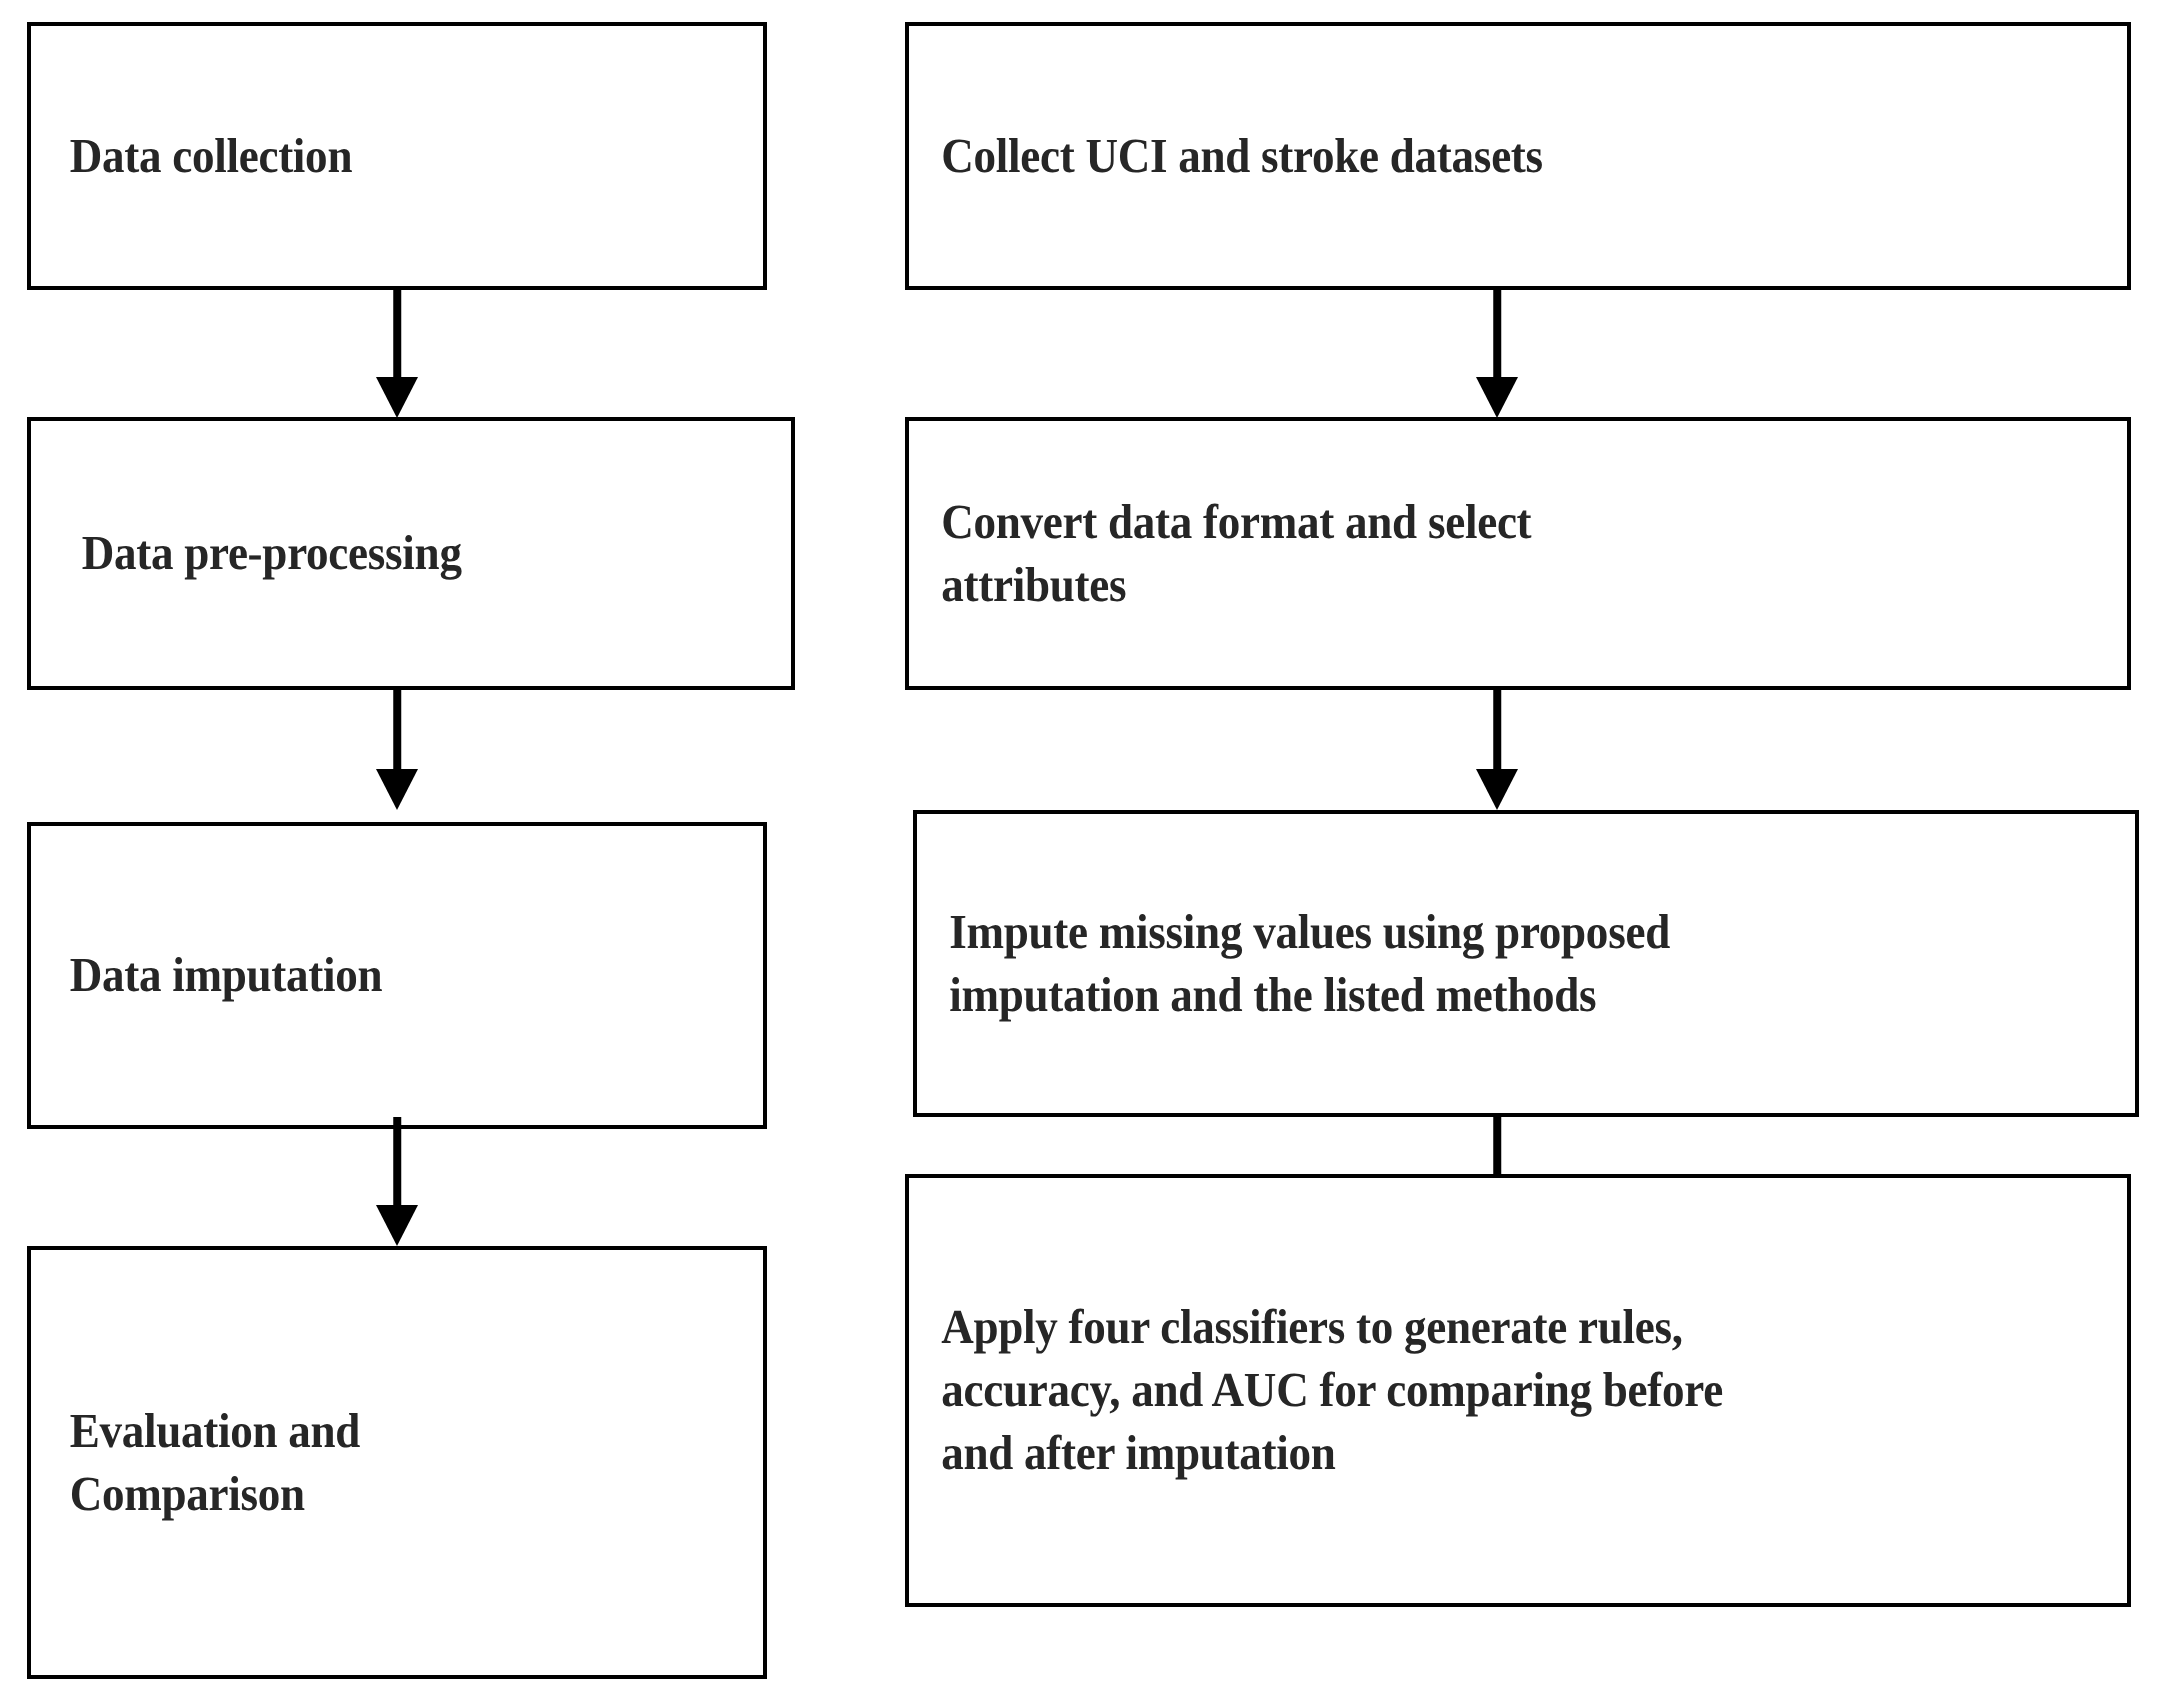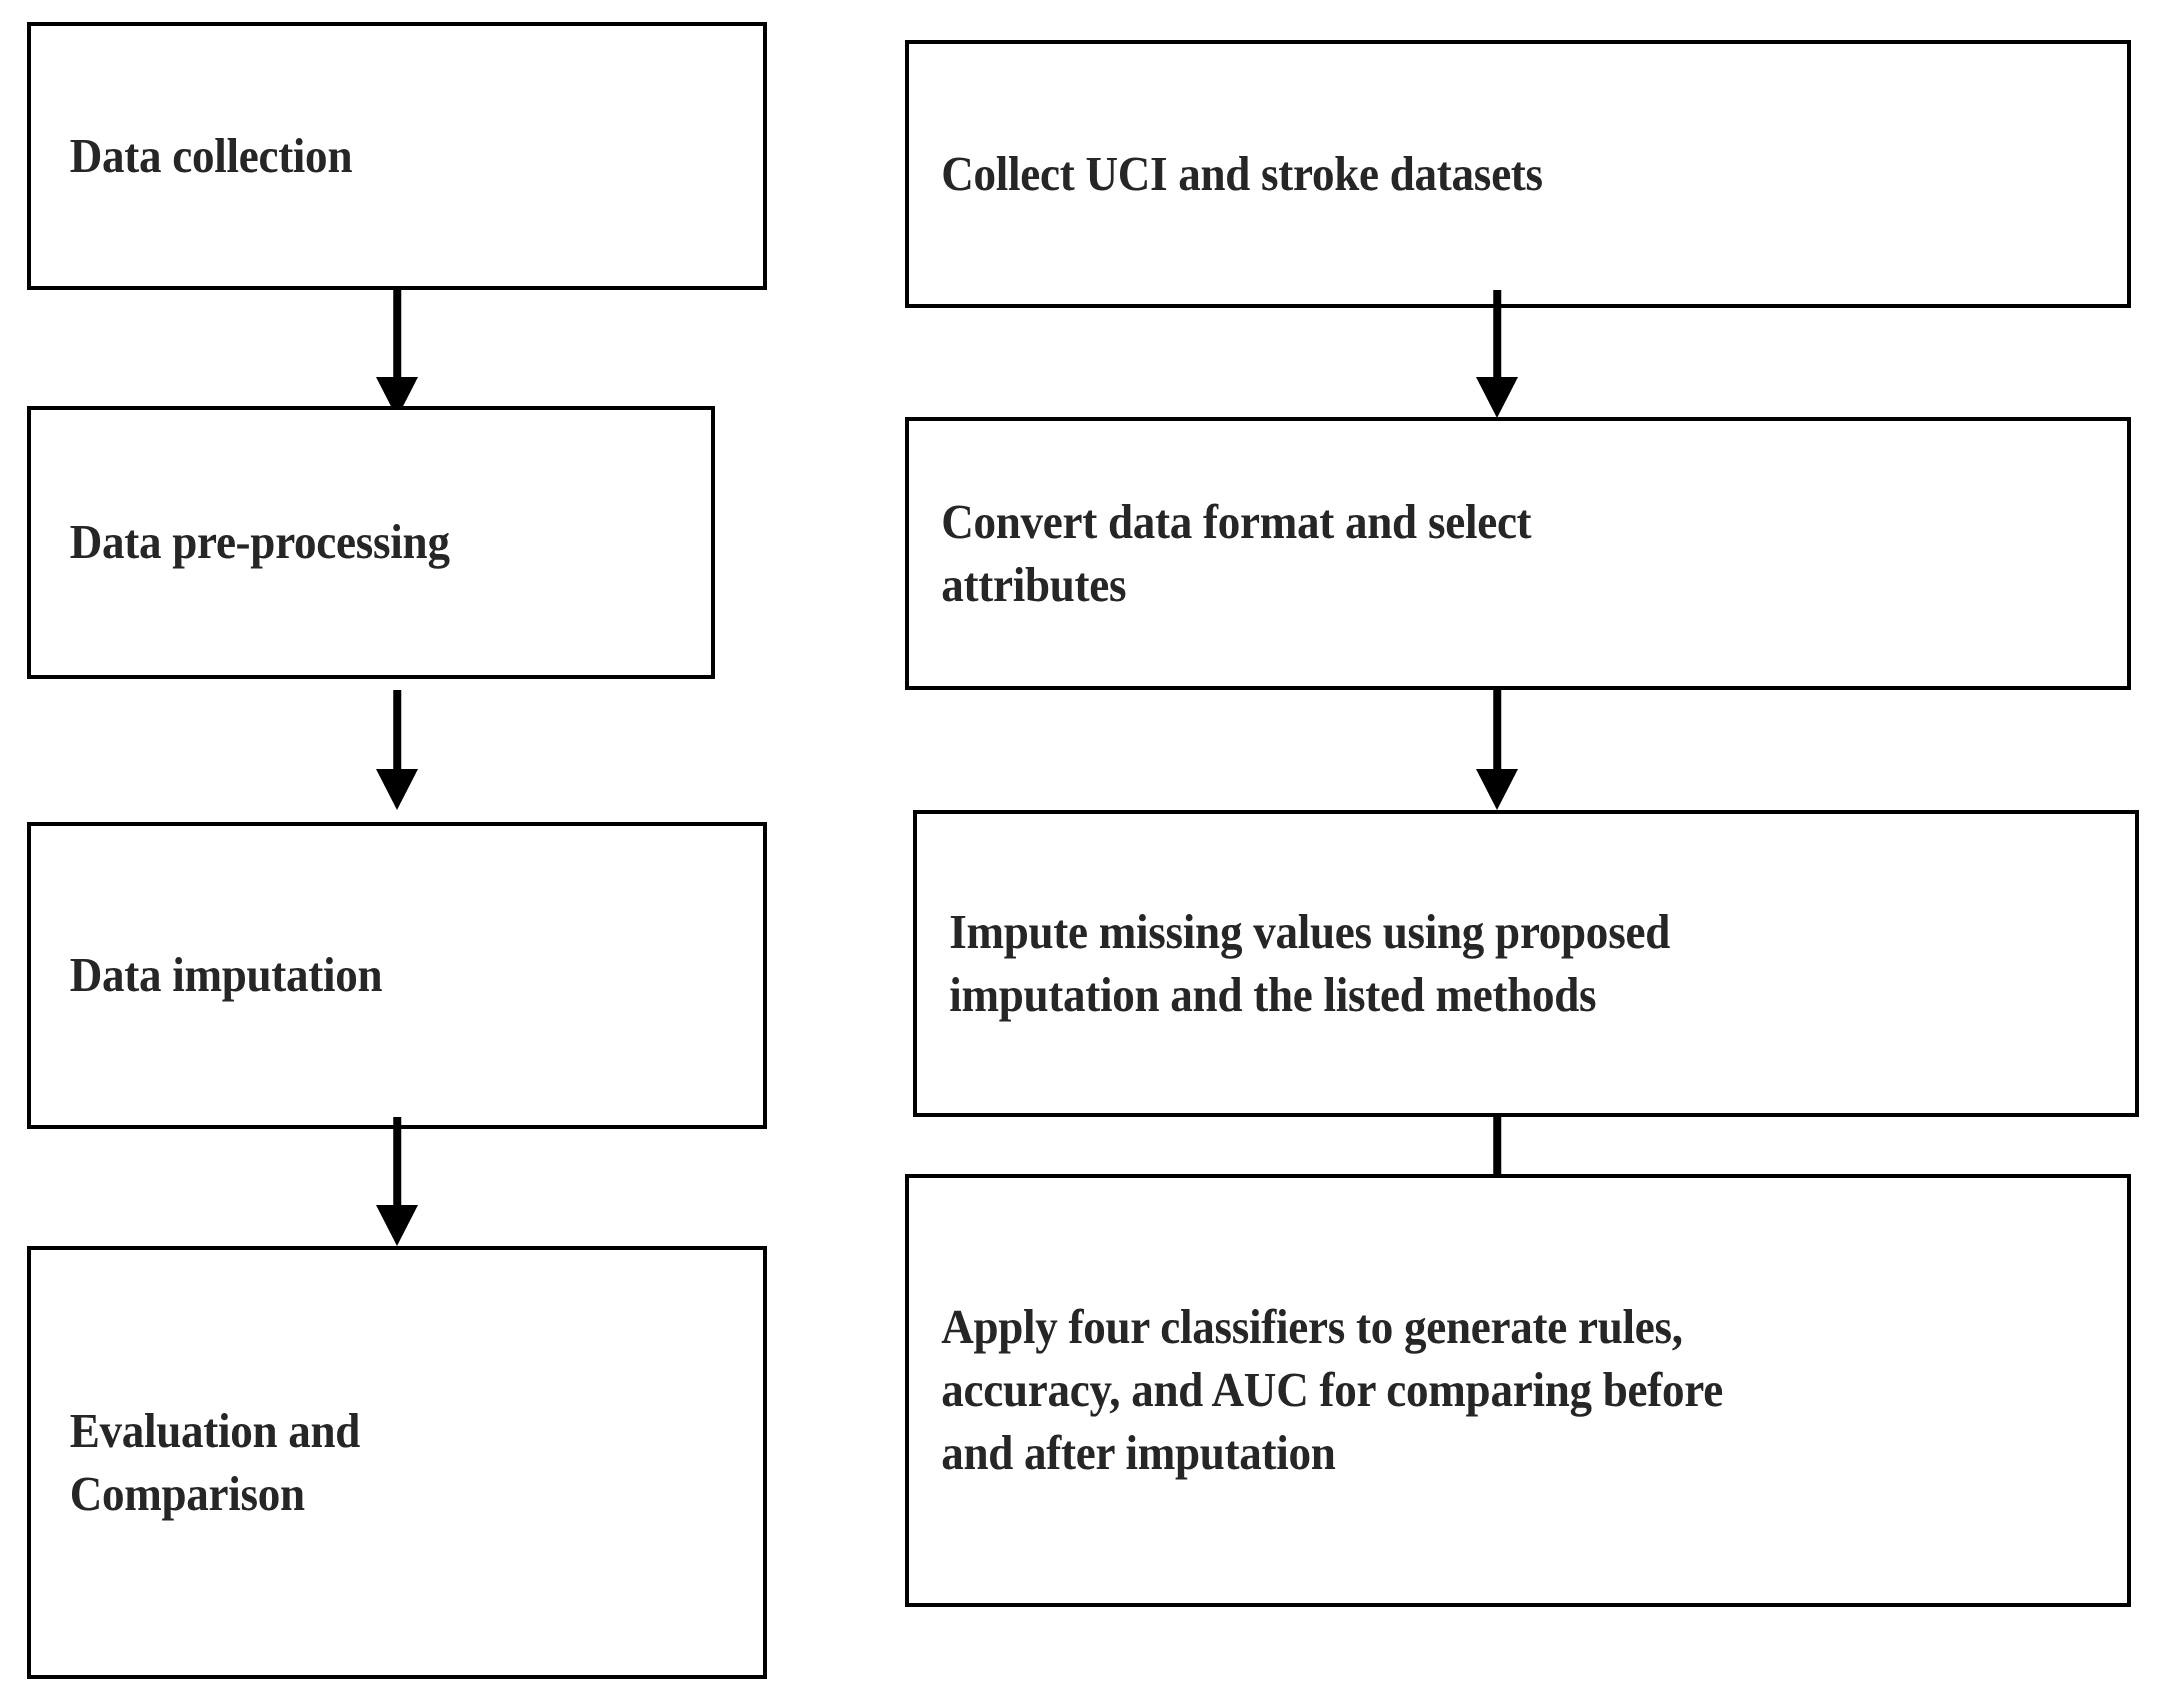--- a/index.html
+++ b/index.html
@@ -72,21 +72,21 @@
 
   <div class="flow-box col-left" style="left:27px; top:22px; width:740px; height:268px;">
     <span class="box-label">Data collection</span>
   </div>
 
   <div class="connector" style="left:397px; top:290px;">
     <div class="shaft" style="height:87px;"></div>
     <div class="head" style="top:87px;"></div>
   </div>
 
-  <div class="flow-box col-left" style="left:27px; top:406px; width:688px; height:273px;">
+  <div class="flow-box col-left" style="left:27px; top:417px; width:768px; height:273px;padding-left:12px;">
     <span class="box-label">Data pre-processing</span>
   </div>
 
   <div class="connector" style="left:397px; top:690px;">
     <div class="shaft" style="height:79px;"></div>
     <div class="head" style="top:79px;"></div>
   </div>
 
   <div class="flow-box col-left" style="left:27px; top:810px; width:740px; height:307px;margin-top:12px;">
     <span class="box-label">Data imputation</span>
@@ -95,21 +95,21 @@
   <div class="connector" style="left:397px; top:1117px;">
     <div class="shaft" style="height:88px;"></div>
     <div class="head" style="top:88px;"></div>
   </div>
 
   <div class="flow-box col-left" style="left:27px; top:1246px; width:740px; height:433px;">
     <span class="box-label">Evaluation and
 Comparison</span>
   </div>
 
-  <div class="flow-box col-right" style="left:905px; top:22px; width:1226px; height:268px;margin-top:18px;">
+  <div class="flow-box col-right" style="left:905px; top:22px; width:1226px; height:268px;">
     <span class="box-label">Collect UCI and stroke datasets</span>
   </div>
 
   <div class="connector" style="left:1497px; top:290px;">
     <div class="shaft" style="height:87px;"></div>
     <div class="head" style="top:87px;"></div>
   </div>
 
   <div class="flow-box col-right" style="left:905px; top:417px; width:1226px; height:273px;">
     <span class="box-label">Convert data format and select

